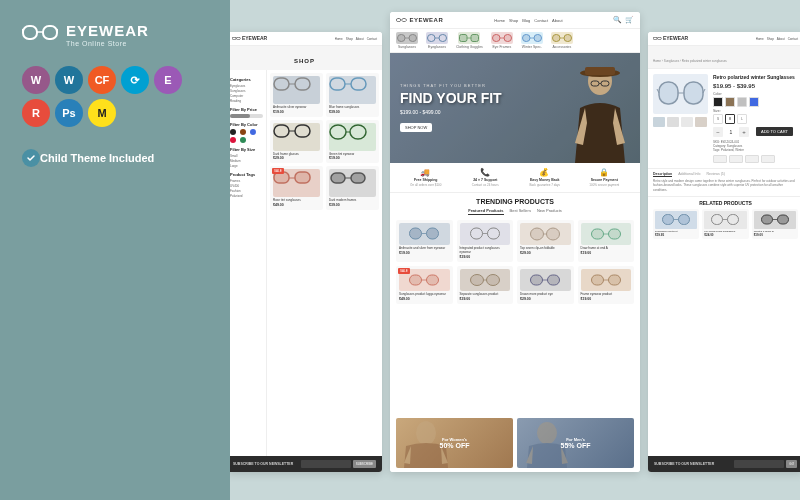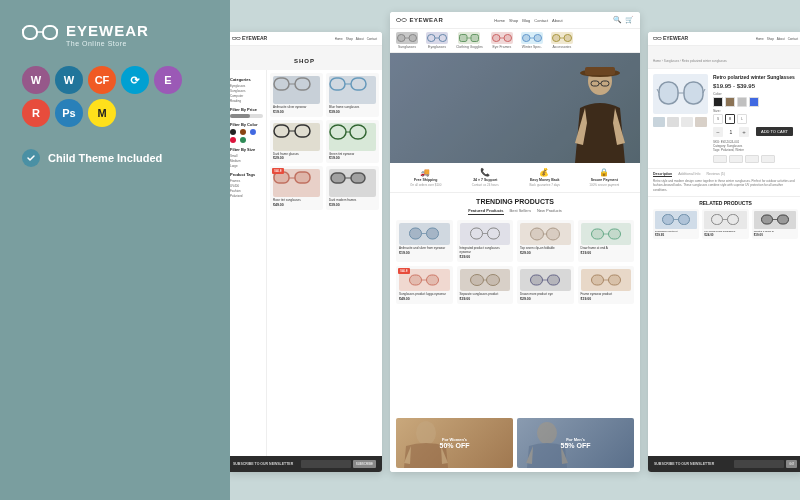--- a/index.html
+++ b/index.html
@@ -73,21 +73,20 @@
 
     .feature-list {
       display: flex;
       flex-direction: column;
       gap: 8px;
       margin-bottom: 0;
     }
     .feature-item {
       display: flex;
       align-items: center;
-      gap: 8px;
     }
     .check-circle {
       width: 18px;
       height: 18px;
       border-radius: 50%;
       background: #4a90a4;
       display: flex;
       align-items: center;
       justify-content: center;
       flex-shrink: 0;
@@ -939,20 +938,26 @@
               <rect x="12" y="0.5" width="7.5" height="7" rx="3.5" fill="rgba(180,150,80,0.3)" stroke="#aa9944" stroke-width="1"></rect>
               <line x1="8" y1="4" x2="12" y2="4" stroke="#aa9944" stroke-width="0.8"></line>
             </svg>
         </div>
         <span class="cat-label">Accessories</span>
       </div>
     </div>
 
     <div class="main-hero">
       <div class="hero-overlay"></div>
+      <div class="hero-text">
+        <span class="hero-sub">THINGS THAT FIT YOU BETTER</span>
+        <div class="hero-main">FIND YOUR FIT</div>
+        <div class="hero-price">$199.00 - $499.00</div>
+        <div class="hero-btn">SHOP NOW</div>
+      </div>
 
       <div class="hero-person">
         <svg width="70" height="100" viewBox="0 0 70 100">
 
           <ellipse cx="35" cy="18" rx="12" ry="14" fill="#c4a882"></ellipse>
           <path d="M15 45 Q35 35 55 45 L60 100 L10 100 Z" fill="#3d2b1a"></path>
           <path d="M20 45 L10 80 L18 82 L22 60 Z" fill="#c4a882"></path>
           <path d="M50 45 L60 80 L52 82 L48 60 Z" fill="#c4a882"></path>
 
           <ellipse cx="35" cy="10" rx="20" ry="4" fill="#5a3a1a"></ellipse>

